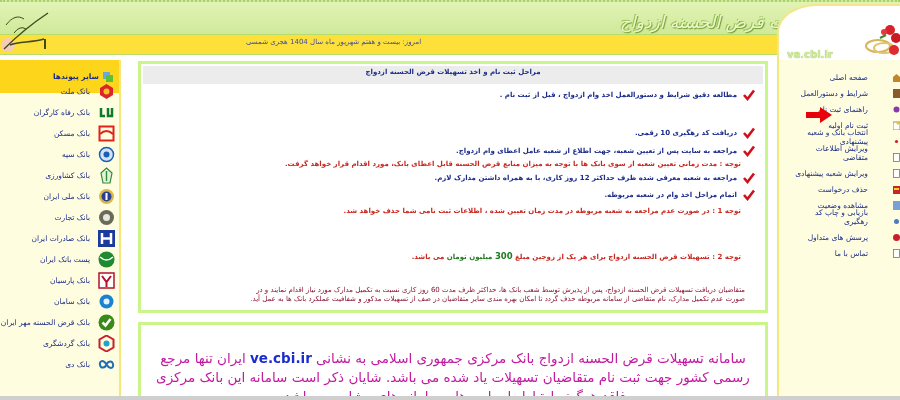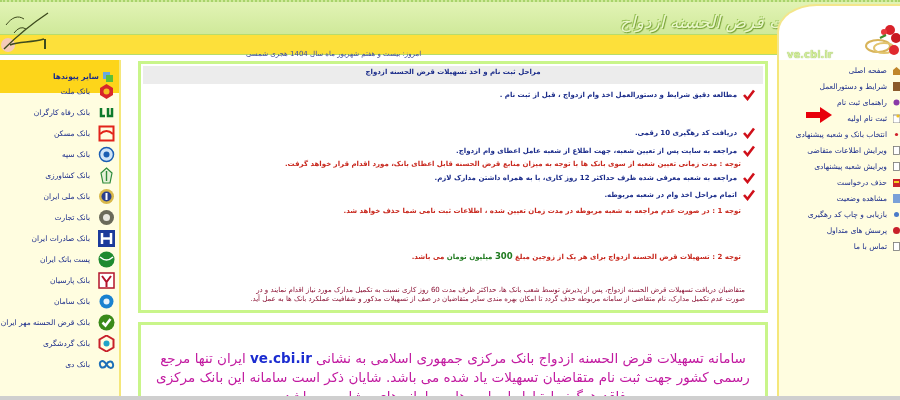--- a/index.html
+++ b/index.html
@@ -9,36 +9,36 @@
   
   .header { position: absolute; left: 0; top: 0; width: 900px; height: 56px; }
   .header-green { position: absolute; left: 0; top: 0; width: 900px; height: 34px;
     background: linear-gradient(#e2f3b5, #cfe99a); border-top: 2px dotted #a8d36b; }
   .header-yellow { position: absolute; left: 0; top: 34px; width: 330px; height: 21px;
     background: #fde03a; border-top: 1px solid #b7dc6c; border-bottom: 1px solid #b7dc6c; }
   .header-yellow2 { position: absolute; left: 330px; top: 34px; width: 455px; height: 21px;
     background: #fde03a; border-top: 1px solid #b7dc6c; border-bottom: 1px solid #b7dc6c; }
   .date-text { position: absolute; right: 0; left: 60px; top: 38px; font-size: 7px; color: #3d4aa0;
     text-align: left; padding-left: 0; }
-  .date-text span { display: inline-block; margin-left: 186px; margin-top: 12px; }
+  .date-text span { display: inline-block; margin-left: 186px; margin-top: 0; }
   .calligraphy-left { position: absolute; left: 0; top: 5px; width: 55px; height: 48px; }
   .site-title { position: absolute; left: 620px; top: 12px; font-family: "DejaVu Serif", serif;
     font-style: italic; font-size: 17px; color: #e9f7c9; text-shadow: 1px 1px 1px #6f9a2c, -1px -1px 0 #9bc45a;
     white-space: nowrap; direction: rtl; }
   .logo-box { position: absolute; left: 777px; top: 4px; width: 123px; height: 57px; background: #fff;
     border: 2px solid #f3e68a; border-top-left-radius: 40px 28px; border-right: none; border-bottom: none; }
   .logo-text { position: absolute; left: 787px; top: 49px; font-size: 10px; font-weight: bold; color: #d2ed9a;
     text-shadow: 0 0 1px #6f9a2c; direction: ltr; }
   .roses { position: absolute; left: 860px; top: 20px; width: 40px; height: 36px; }
 
   
   .right-nav { position: absolute; left: 777px; top: 60px; width: 123px; height: 340px;
     background: #fffde0; border-left: 2px solid #f5e77a; }
-  .nav-item { position: absolute; right: 0; width: 109px; height: 16px; display: flex; align-items: flex-start;
-    justify-content: flex-start; font-size: 7.5px; color: #1b2c8a; cursor: pointer; }
+  .nav-item { position: absolute; right: 0; width: 109px; height: 16px; display: flex; align-items: flex-end;
+    justify-content: flex-start; font-size: 7.5px; color: #1b2c8a; cursor: pointer; gap: 19px; }
   .nav-item .ic { width: 7px; height: 9px; margin-left: 6px; margin-right: 0; flex: 0 0 7px; }
   .arrow { position: absolute; left: 806px; top: 107px; width: 26px; height: 16px; }
 
   
   .left-sidebar { position: absolute; left: 0; top: 60px; width: 121px; height: 340px; background: #fffde0;
     border-right: 2px solid #f5e77a; }
   .links-head { position: absolute; left: 0; top: 0; width: 119px; height: 33px; background: #fdd51a;
     display: flex; align-items: center; justify-content: flex-start; font-size: 7.5px; font-weight: bold; color: #1b2c8a; padding-right: 6px; }
   .links-head .ic { width: 10px; height: 10px; margin-left: 4px; }
   .bank { position: absolute; right: 4px; width: 115px; height: 20px; display: flex; align-items: center;

